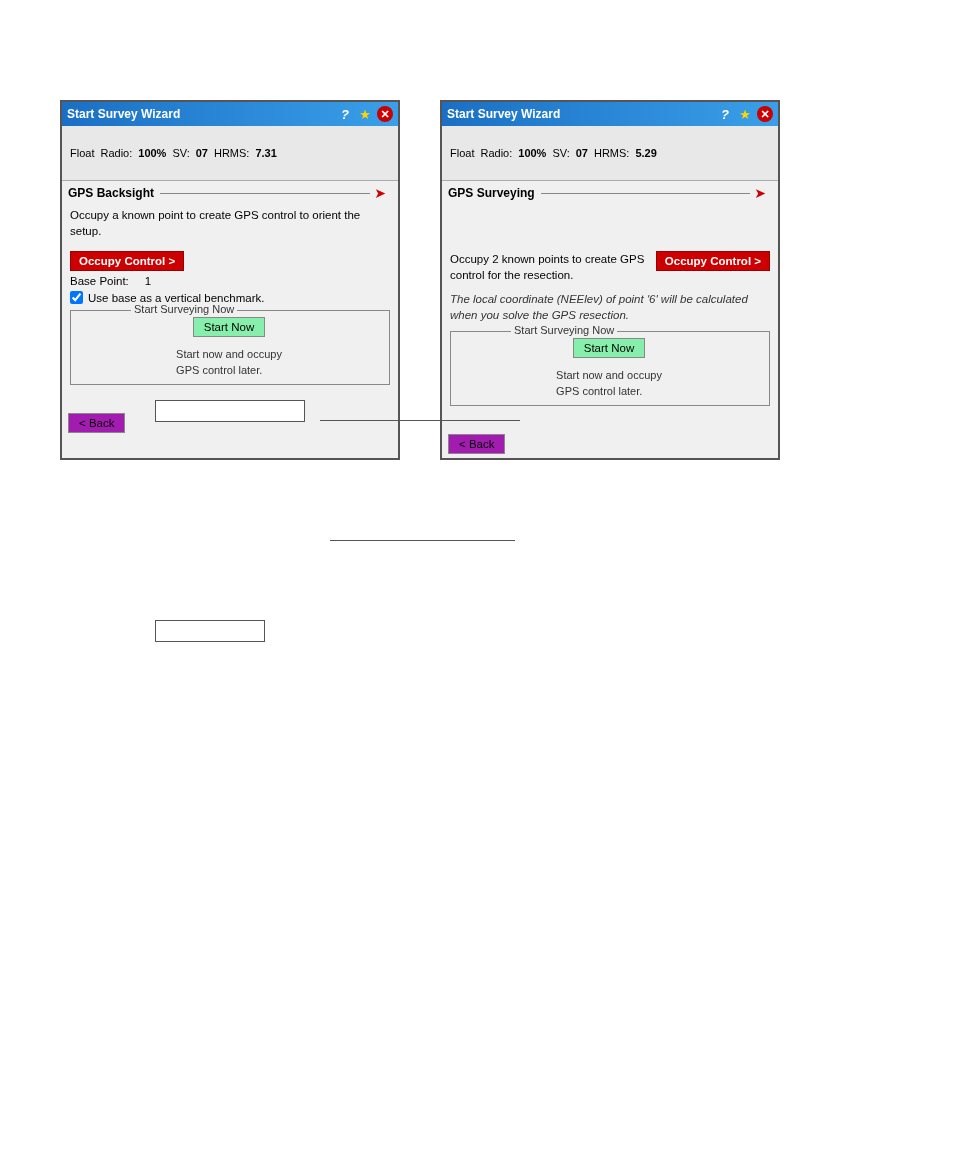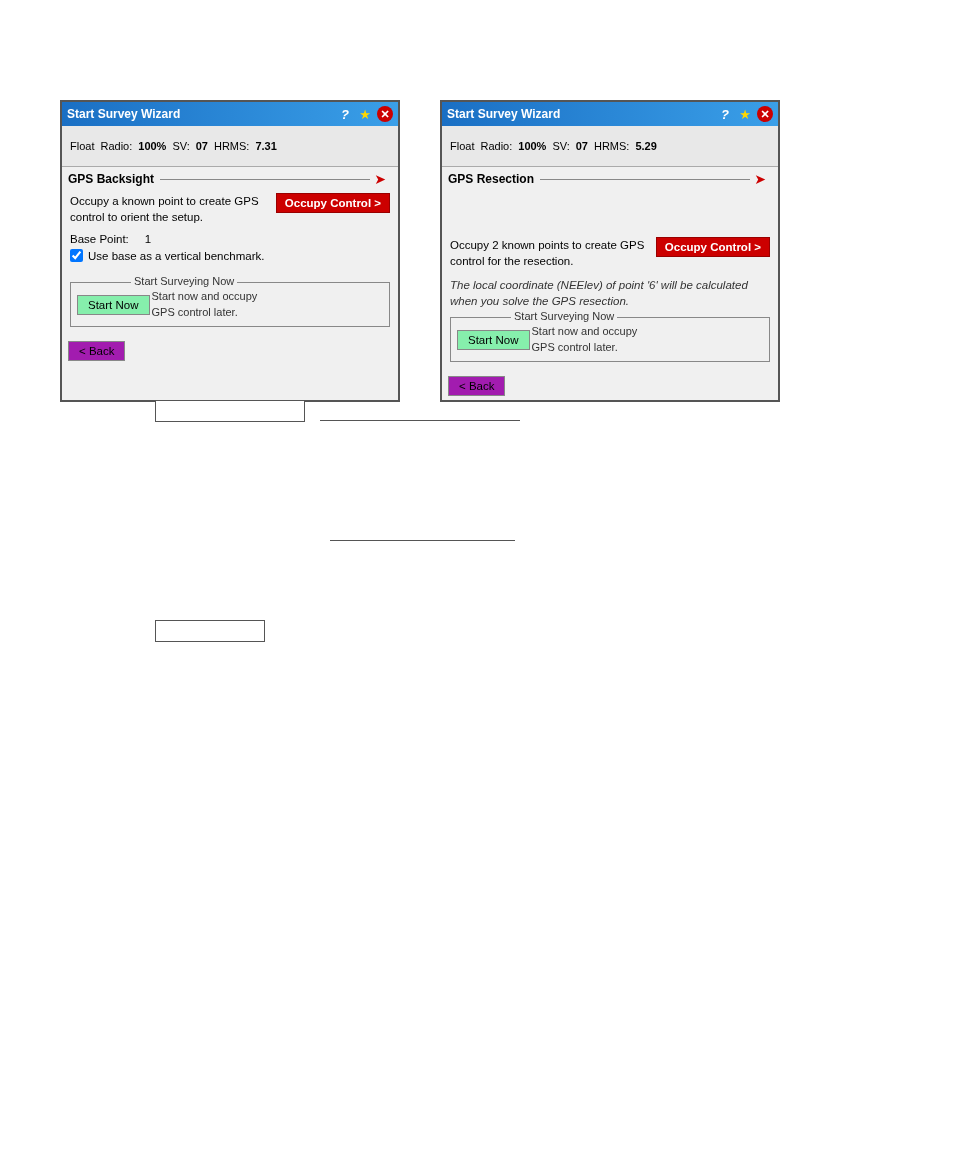--- a/index.html
+++ b/index.html
@@ -67,21 +67,21 @@
 
     .title-bar-icon.help {
       color: white;
       font-style: italic;
       font-weight: bold;
     }
 
     .status-bar {
       background: #e8e8e8;
       border-bottom: 1px solid #aaa;
-      padding: 14px 8px;
+      padding: 21px 8px;
       display: flex;
       align-items: center;
       gap: 6px;
       font-size: 11px;
     }
 
     .status-float {
       font-weight: normal;
     }
 
@@ -105,21 +105,21 @@
       align-items: center;
       gap: 16px;
       margin-bottom: 4px;
       font-size: 11.5px;
     }
 
     .checkbox-row {
       display: flex;
       align-items: center;
       gap: 5px;
-      margin-bottom: 20px;
+      margin-bottom: 6px;
       font-size: 11.5px;
     }
 
     .checkbox-row input[type="checkbox"] {
       width: 13px;
       height: 13px;
     }
 
     .occupy-button {
       background: #cc0000;
@@ -128,25 +128,26 @@
       padding: 3px 8px;
       font-size: 11.5px;
       font-weight: bold;
       cursor: pointer;
       white-space: nowrap;
     }
 
     .start-surveying-group {
       border: 1px solid #888;
       position: relative;
-      margin-bottom: 6px;
+      margin-bottom: 20px;
       padding: 6px 8px 6px 6px;
       display: flex;
       align-items: center;
-      gap: 2px;
+      gap: 10px;
+      flex-direction: column;
     }
 
     .start-surveying-label {
       position: absolute;
       top: -8px;
       left: 60px;
       background: #f0f0f0;
       padding: 0 3px;
       font-size: 11px;
       color: #333;
@@ -222,21 +223,21 @@
       <span class="status-bold">7.31</span>
     </div>
 
     <div class="section-header-row">
       <span style="font-weight:bold;font-size:12px;">GPS Backsight</span>
       <span style="flex:1;height:1px;background:#888;display:inline-block;margin-left:6px;"></span>
       <span style="color:#cc0000;font-size:14px;margin-left:4px;">➤</span>
     </div>
 
     <div class="content-area">
-      <div style="display:flex;align-items:flex-start;justify-content:space-between;gap:8px;margin-bottom:4px;">
+      <div style="display:flex;align-items:flex-start;justify-content:space-between;gap:8px;margin-bottom:4px;flex-direction:column;">
         <div class="content-text" style="flex:1;">Occupy a known point to create GPS control to orient the setup.</div>
         <button class="occupy-button">Occupy Control &gt;</button>
       </div>
 
       <div class="base-point-row">
         <span>Base Point:</span>
         <span>1</span>
       </div>
 
       <div class="checkbox-row">
@@ -272,21 +273,21 @@
       <span class="status-float">Float</span>
       <span>Radio:</span>
       <span class="status-bold">100%</span>
       <span>SV:</span>
       <span class="status-bold">07</span>
       <span>HRMS:</span>
       <span class="status-bold">5.29</span>
     </div>
 
     <div class="section-header-row">
-      <span style="font-weight:bold;font-size:12px;">GPS Resection</span>
+      <span style="font-weight:bold;font-size:12px;">GPS Surveying</span>
       <span style="flex:1;height:1px;background:#888;display:inline-block;margin-left:6px;"></span>
       <span style="color:#cc0000;font-size:14px;margin-left:4px;">➤</span>
     </div>
 
     <div class="content-area">
       <div style="display:flex;align-items:flex-start;justify-content:space-between;gap:8px;margin-bottom:4px;margin-top:44px;">
         <div class="content-text" style="flex:1;">Occupy 2 known points to create GPS control for the resection.</div>
         <button class="occupy-button">Occupy Control &gt;</button>
       </div>
 

